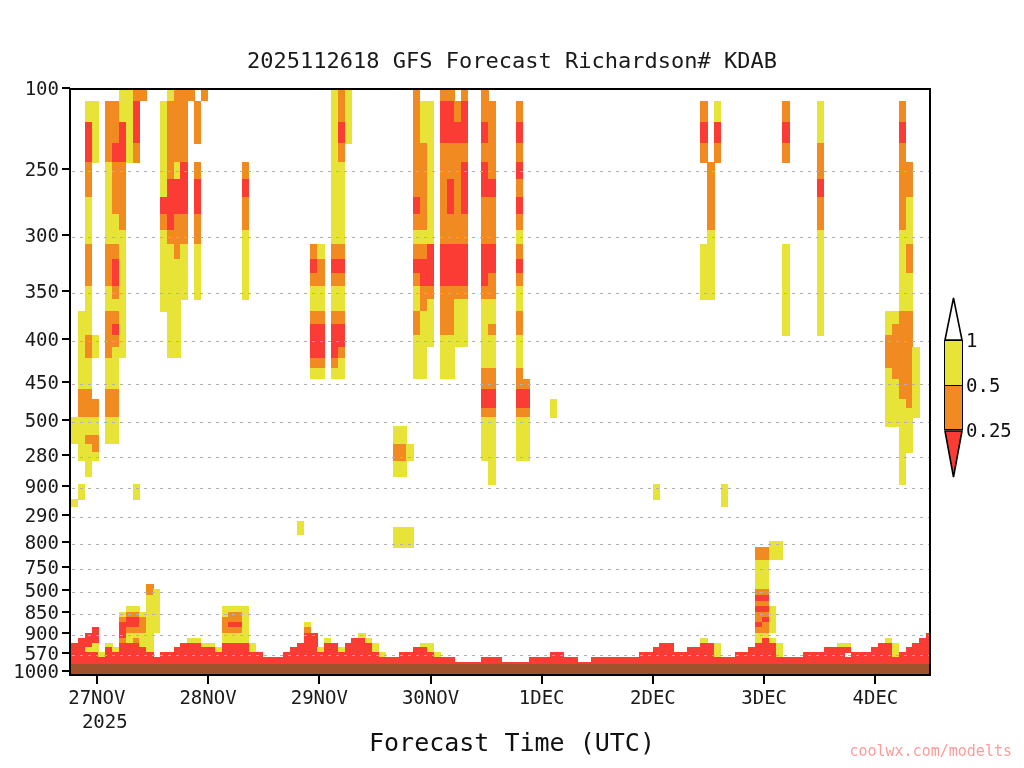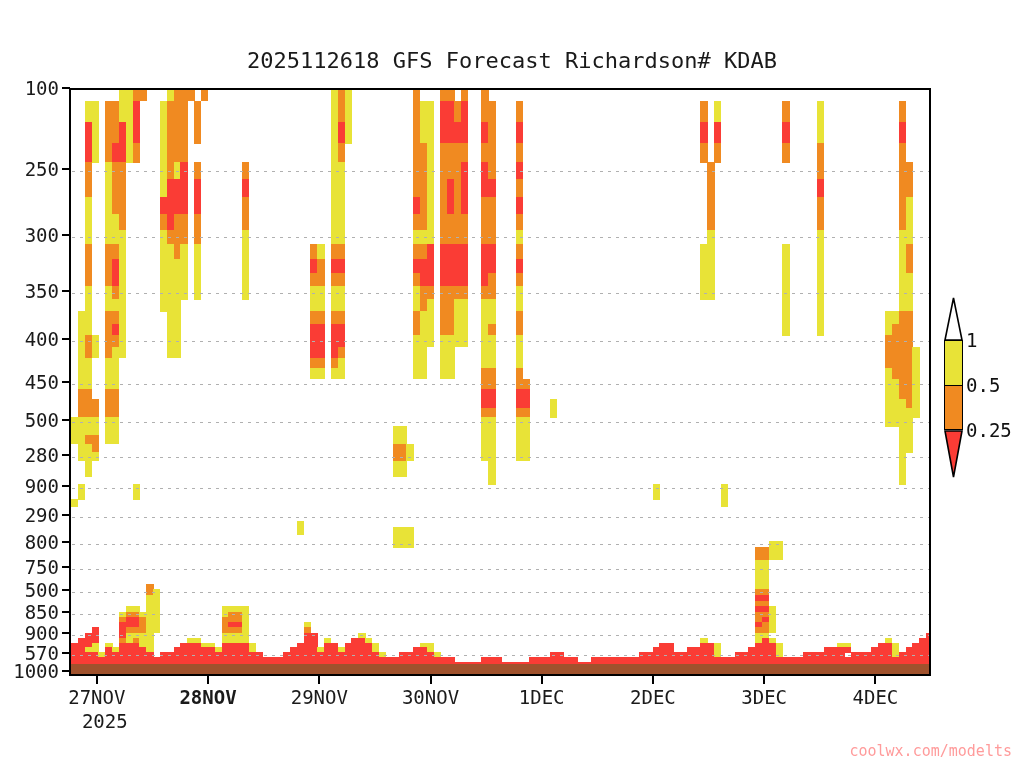--- a/index.html
+++ b/index.html
@@ -685,37 +685,38 @@
       <div class="ytick-lab" style="right: 965px; top: 633.1px;">900</div>
       <div class="ytick-mark" style="left: 62px; top: 652.7px;"></div>
       <div class="ytick-lab" style="right: 965px; top: 652.7px;">570</div>
       <div class="ytick-mark" style="left: 62px; top: 671.3px;"></div>
       <div class="ytick-lab" style="right: 965px; top: 671.3px;">1000</div>
     </div>
   <div id="xaxis">
       <div class="xtick-mark" style="left: 95.8px; top: 676px;"></div>
       <div class="xtick-lab" style="left: 96.8px; top: 686px;">27NOV</div>
       <div class="xtick-mark" style="left: 207px; top: 676px;"></div>
-      <div class="xtick-lab" style="left: 208px; top: 686px; font-weight: bold;">28NOV</div>
+      <div class="xtick-lab" style="left: 208px; top: 686px;">28NOV</div>
       <div class="xtick-mark" style="left: 318.3px; top: 676px;"></div>
       <div class="xtick-lab" style="left: 319.3px; top: 686px;">29NOV</div>
       <div class="xtick-mark" style="left: 429.5px; top: 676px;"></div>
       <div class="xtick-lab" style="left: 430.5px; top: 686px;">30NOV</div>
       <div class="xtick-mark" style="left: 540.7px; top: 676px;"></div>
       <div class="xtick-lab" style="left: 541.7px; top: 686px;">1DEC</div>
       <div class="xtick-mark" style="left: 651.9px; top: 676px;"></div>
       <div class="xtick-lab" style="left: 652.9px; top: 686px;">2DEC</div>
       <div class="xtick-mark" style="left: 763.2px; top: 676px;"></div>
       <div class="xtick-lab" style="left: 764.2px; top: 686px;">3DEC</div>
       <div class="xtick-mark" style="left: 874.4px; top: 676px;"></div>
       <div class="xtick-lab" style="left: 875.4px; top: 686px;">4DEC</div>
     </div>
 
   <div class="xyear" id="xyear" style="left: 104.8px; top: 710px;">2025</div>
 
+  <div class="xaxis-title">Forecast Time (UTC)</div>
 
   <div class="watermark">coolwx.com/modelts</div>
 
   <div class="cb-wrap" id="colorbar">
       <div style="position: absolute; left: 0px; top: 0px; width: 19px; height: 44px;"><svg width="19" height="44" viewBox="0 0 19 44">
           <polygon points="9.5,1 18,43 1,43" fill="#ffffff" stroke="#000" stroke-width="1.6"></polygon>
         </svg></div>
       <div class="cb-seg" style="top: 43px; height: 45px; background: rgb(232, 227, 55); border-top: 1.6px solid rgb(0, 0, 0);"></div>
       <div class="cb-seg" style="top: 88px; height: 45px; background: rgb(240, 138, 33); border-top: 1.6px solid rgb(0, 0, 0); border-bottom: 1.6px solid rgb(0, 0, 0);"></div>
       <div style="position: absolute; left: 0px; top: 133px; width: 19px; height: 48px;"><svg width="19" height="48" viewBox="0 0 19 48">

